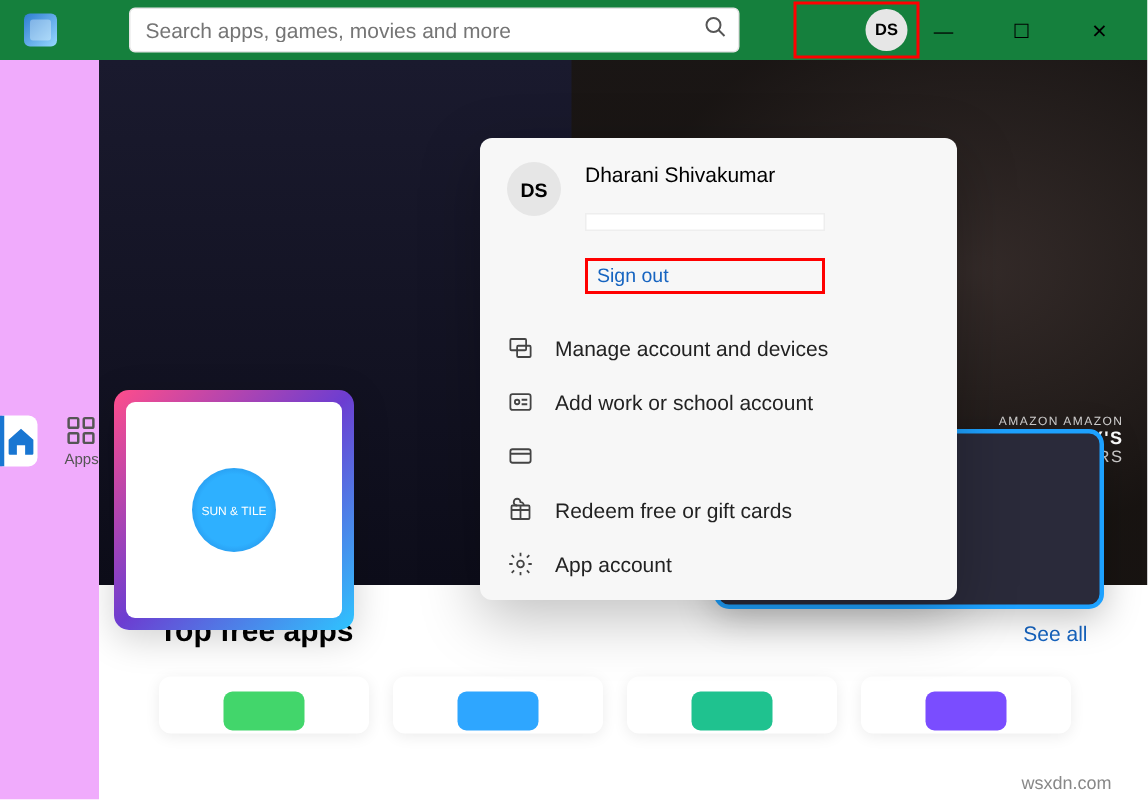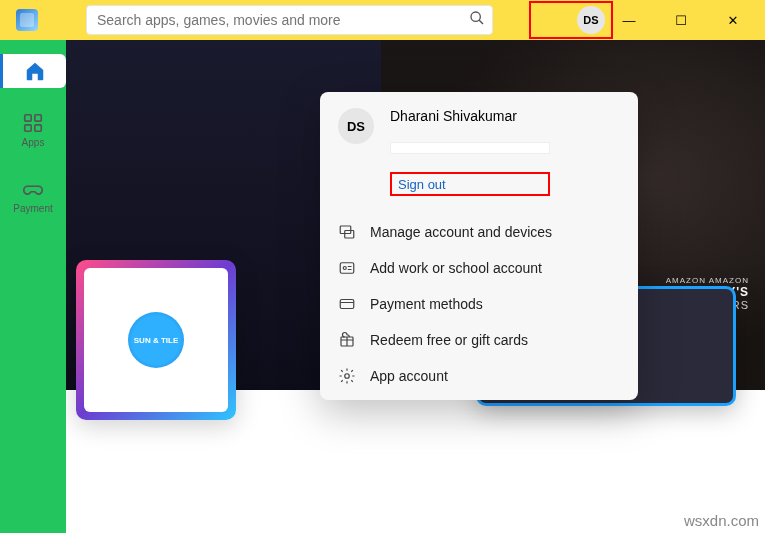--- a/index.html
+++ b/index.html
@@ -1,44 +1,44 @@
 <!DOCTYPE html>
 <html><head>
 <meta charset="utf-8">
 <style>
 *{box-sizing:border-box;margin:0;padding:0;font-family:"Segoe UI",Arial,sans-serif}
 body{width:765px;height:533px;background:#fff;overflow:hidden;position:relative}
-.titlebar{height:40px;display:flex;align-items:center;padding:0 8px;background:#fde047}
+.titlebar{height:40px;display:flex;align-items:center;padding:0 8px;background:#15803d}
 .app-icon{width:22px;height:22px;margin:0 8px;background:linear-gradient(135deg,#2d7dd2,#97d8ff);border-radius:4px;position:relative}
 .app-icon::after{content:"";position:absolute;inset:4px;background:#fff5;border-radius:2px}
 .search-wrap{flex:1;max-width:420px;margin-left:40px;position:relative}
 .search{width:100%;height:30px;border:1px solid #e5e5e5;border-radius:4px;padding:0 34px 0 10px;font-size:14px;color:#555;background:#fff}
 .search-icon-wrap{position:absolute;right:8px;top:5px;color:#555}
 .profile-badge{width:28px;height:28px;border-radius:50%;background:#e6e6e6;display:flex;align-items:center;justify-content:center;font-size:11px;font-weight:600;margin-left:40px;border:2.5px solid red;outline:2.5px solid red;outline-offset:4px}
 .profile-highlight{border:2.5px solid red;padding:3px 6px;margin-left:36px}
 .winbtns{margin-left:auto;display:flex;gap:20px;padding-right:8px}
 .winbtns span{width:32px;text-align:center;font-size:13px;cursor:default}
 .shell{display:flex;height:493px}
-.sidebar{width:66px;display:flex;flex-direction:column;align-items:center;padding-top:14px;gap:18px;background:#22c55e}
+.sidebar{width:66px;display:flex;align-items:center;padding-top:14px;gap:18px;background:#f0abfc}
 .side-item{display:flex;flex-direction:column;align-items:center;gap:3px;font-size:10px;color:#555;width:100%;padding:6px 0;cursor:pointer}
 .side-item.active{border-left:3px solid #1976d2;background:#fff;border-top-right-radius:6px;border-bottom-right-radius:6px}
 .side-item svg{width:22px;height:22px}
 .side-spacer{flex:1}
 
 .main{flex:1;position:relative;overflow:hidden}
 .hero{height:350px;background:linear-gradient(180deg,#1a1a2e 0%,#0d0d1a 100%);position:relative;color:#fff;padding:32px 40px}
 .hero h1{font-size:30px;font-weight:600}
 .hero-bgfaces{position:absolute;right:0;top:0;width:55%;height:100%;background:radial-gradient(ellipse at 70% 40%,#3a2f2a 0%,#1a1510 60%);opacity:.85}
 .hero-badge{position:absolute;right:16px;top:236px;font-size:10px;letter-spacing:1px;color:#fff;text-align:right}
 .hero-badge .l1{font-size:8px;opacity:.8}
 .hero-badge .l2{font-size:12px;font-weight:600}
 
 .hero-card-l{position:absolute;left:10px;top:220px;width:160px;height:160px;border-radius:10px;background:linear-gradient(135deg,#ff4d8b,#6c3dd1,#2ec5ff);padding:8px;overflow:hidden;box-shadow:0 6px 24px rgba(0,0,0,.18)}
 .hero-card-l .inner{background:#fff;width:100%;height:100%;border-radius:6px;display:flex;align-items:center;justify-content:center}
-.hero-card-l .dot{width:56px;height:56px;border-radius:50%;background:radial-gradient(circle,#2eb0ff 60%,#1e7bd6);display:flex;align-items:center;justify-content:center;font-size:8px;font-weight:700;color:#fff;text-align:center}
+.hero-card-l .dot{width:56px;height:56px;border-radius:50%;background:radial-gradient(circle,#2eb0ff 60%,#1e7bd6);display:flex;align-items:center;justify-content:center;font-size:8px;font-weight:400;color:#fff;text-align:center}
 
 .hero-card-r{position:absolute;left:410px;top:246px;width:260px;height:120px;border:3px solid #1da1ff;border-radius:10px;background:#2a2a3a;padding:60px 14px 10px;color:#fff;font-size:15px;font-weight:600;box-shadow:0 6px 24px rgba(0,0,0,.25)}
 .hero-label-tw{position:absolute;left:280px;top:300px;font-size:14px;font-weight:600;color:#fff;letter-spacing:.5px}
 
 .dropdown{position:absolute;left:254px;top:52px;width:318px;background:#f7f7f7;border-radius:8px;box-shadow:0 12px 40px rgba(0,0,0,.25);z-index:10;overflow:hidden}
 .dd-header{display:flex;gap:16px;padding:16px 18px 12px;align-items:flex-start}
 .dd-avatar{width:36px;height:36px;border-radius:50%;background:#e6e6e6;display:flex;align-items:center;justify-content:center;font-size:13px;font-weight:600;flex-shrink:0}
 .dd-userinfo{display:flex;flex-direction:column;gap:18px}
 .dd-name{font-size:14px}
 .dd-mask{width:160px;height:12px;background:#fff;border:1px solid #eee}
@@ -50,21 +50,21 @@
 
 .section{padding:20px 40px 10px}
 .section-head{display:flex;justify-content:space-between;align-items:center}
 .section-head h2{font-size:20px;font-weight:600}
 .seeall{color:#1664c0;font-size:14px;cursor:pointer}
 .app-grid{display:flex;gap:16px;margin-top:18px}
 .app-tile{width:140px;height:38px;border-radius:8px;box-shadow:0 2px 10px rgba(0,0,0,.08);display:flex;align-items:flex-end;justify-content:center;padding-bottom:2px;overflow:hidden}
 .chip{width:54px;height:26px;border-radius:6px}
 .c1{background:#42d66b}.c2{background:#2ea6ff}.c3{background:#1fc28f}.c4{background:#7a4dff}
 
-.watermark{position:absolute;right:6px;bottom:4px;font-size:15px;color:#888}
+.watermark{position:absolute;right:24px;bottom:4px;font-size:12px;color:#888}
 </style>
 </head>
 <body>
 
 <div class="titlebar">
   <div class="app-icon"></div>
   <div class="search-wrap">
     <input class="search" placeholder="Search apps, games, movies and more" style="">
     <span class="search-icon-wrap">
       <svg width="16" height="16" viewBox="0 0 24 24" fill="none" stroke="currentColor" stroke-width="2">
@@ -120,20 +120,40 @@
       <div class="hero-card-l">
         <div class="inner">
             <div class="dot">SUN &amp; TILE</div>
           </div>
       </div>
       <div class="hero-card-r">
         <span>PC Game Pass</span>
       </div>
     </div>
 
+    <div class="section">
+      <div class="section-head">
+        <h2>Top free apps</h2>
+        <span class="seeall">See all</span>
+      </div>
+      <div class="app-grid">
+        <div class="app-tile">
+            <div class="chip c1"></div>
+          </div>
+        <div class="app-tile">
+            <div class="chip c2"></div>
+          </div>
+        <div class="app-tile">
+            <div class="chip c3"></div>
+          </div>
+        <div class="app-tile">
+            <div class="chip c4"></div>
+          </div>
+      </div>
+    </div>
 
     <div class="dropdown">
       <div class="dd-header">
         <div class="dd-avatar">DS</div>
         <div class="dd-userinfo">
           <div class="dd-name">Dharani Shivakumar</div>
           <div class="dd-mask"></div>
           <span class="dd-signout-hl">
             <a class="dd-signout">Sign out</a>
           </span>
@@ -153,21 +173,20 @@
               <circle cx="9" cy="12" r="2"></circle>
               <path d="M13 10h5M13 14h5"></path>
             </svg>
           <span>Add work or school account</span>
         </div>
         <div class="dd-item">
           <svg viewBox="0 0 24 24">
               <rect x="3" y="6" width="18" height="12" rx="2"></rect>
               <line x1="3" y1="10" x2="21" y2="10"></line>
             </svg>
-          <span>Payment methods</span>
         </div>
         <div class="dd-item">
           <svg viewBox="0 0 24 24">
               <rect x="4" y="8" width="16" height="12" rx="1"></rect>
               <path d="M12 8v12M4 12h16M9 8a3 3 0 113-3 3 3 0 013 3"></path>
             </svg>
           <span>Redeem free or gift cards</span>
         </div>
         <div class="dd-item">
           <svg viewBox="0 0 24 24">

